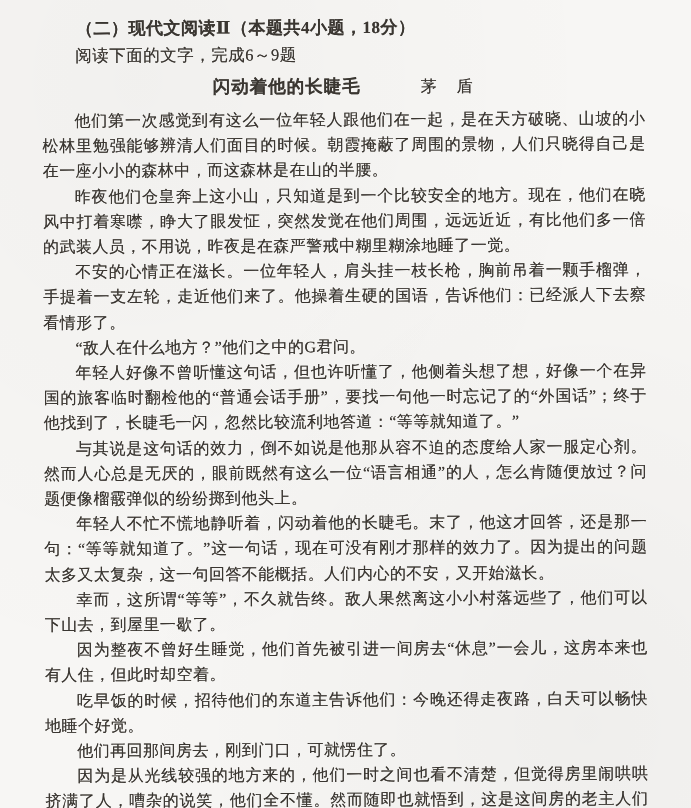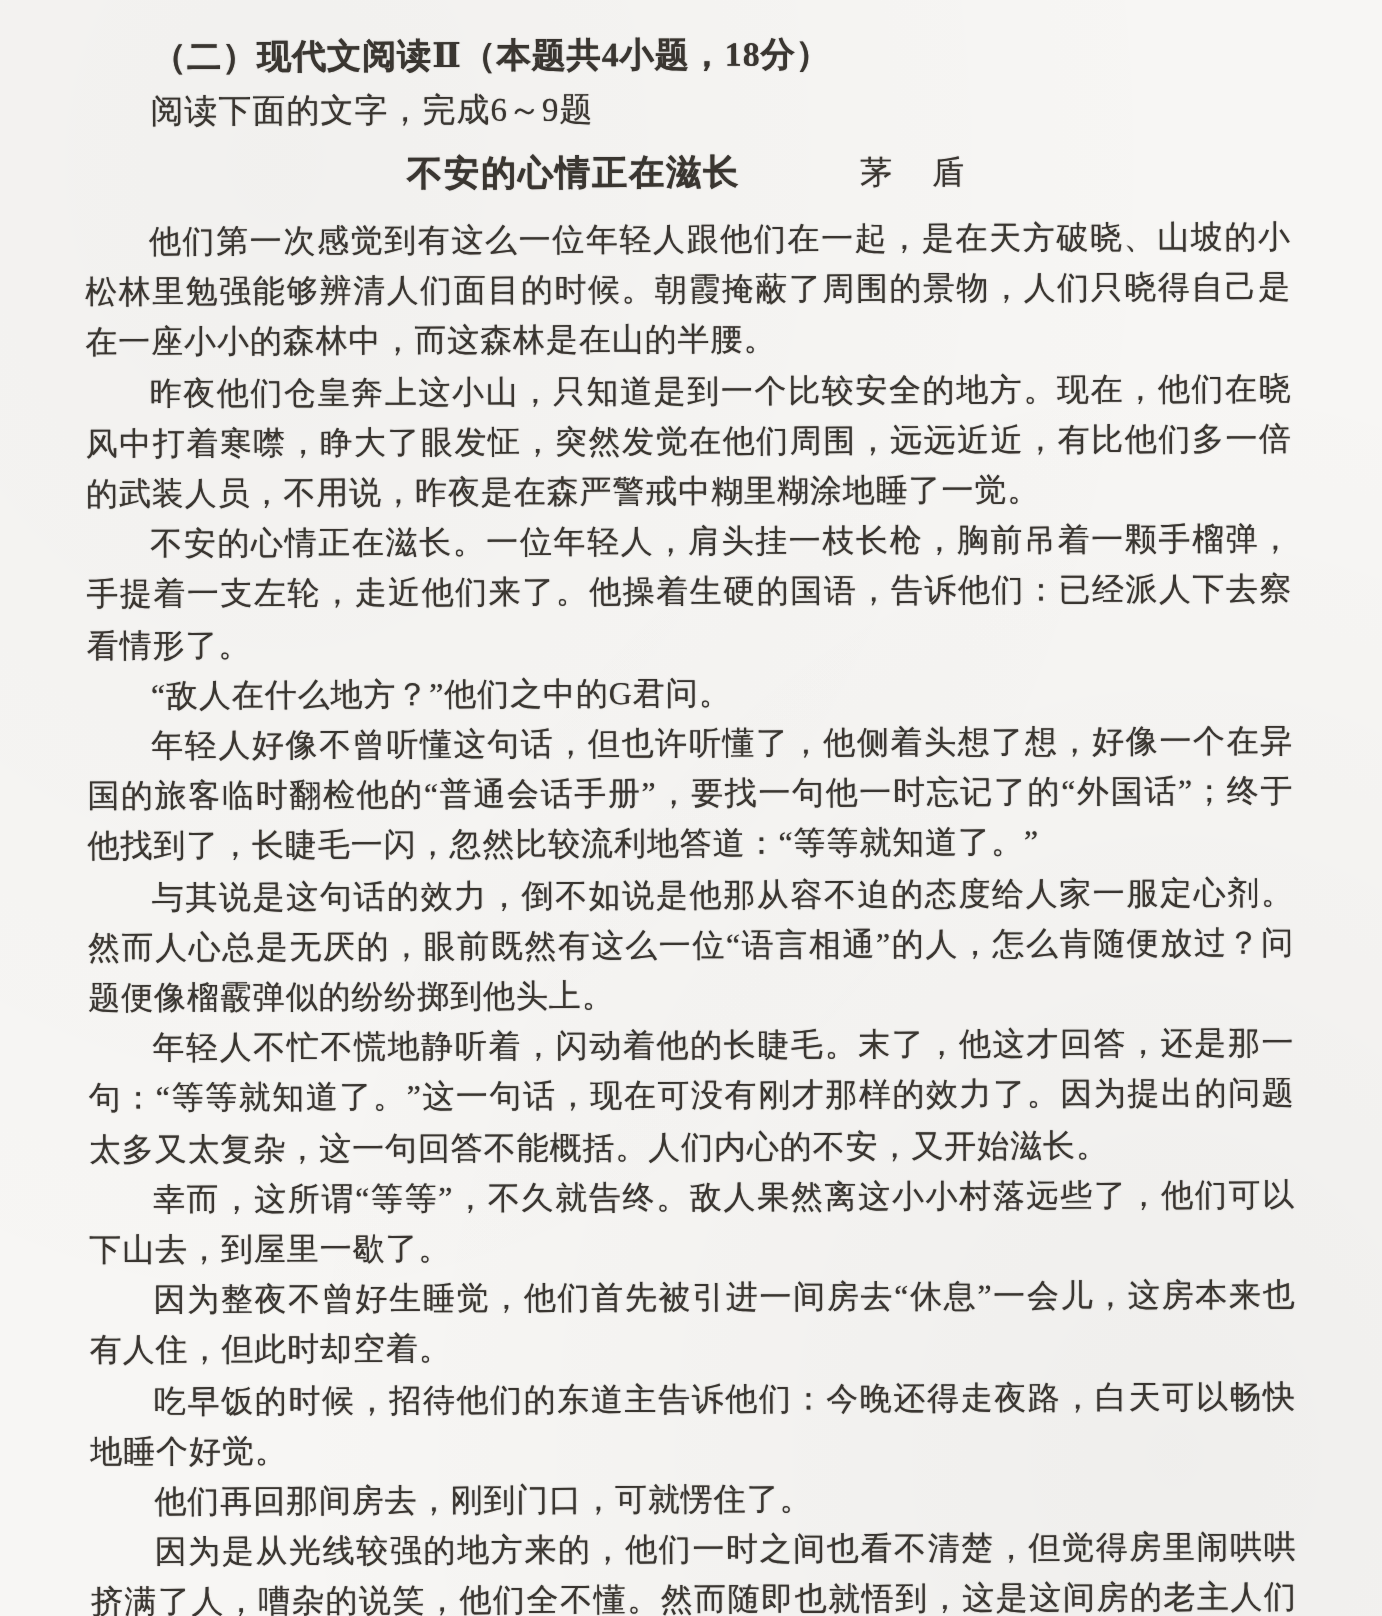--- a/index.html
+++ b/index.html
@@ -72,21 +72,21 @@
 <body>
 
 <div class="page">
   <div class="scan-tilt">
 
     <div class="heading">（二）现代文阅读Ⅱ（本题共4小题，18分）</div>
 
     <div class="instruction">阅读下面的文字，完成6～9题</div>
 
     <div class="title-row">
-      <span class="passage-title">不安的心情正在滋长</span>
+      <span class="passage-title">闪动着他的长睫毛</span>
       <span class="passage-author">茅　盾</span>
     </div>
 
     <div class="passage-body">
       <p>他们第一次感觉到有这么一位年轻人跟他们在一起，是在天方破晓、山坡的小松林里勉强能够辨清人们面目的时候。朝霞掩蔽了周围的景物，人们只晓得自己是在一座小小的森林中，而这森林是在山的半腰。</p>
       <p>昨夜他们仓皇奔上这小山，只知道是到一个比较安全的地方。现在，他们在晓风中打着寒噤，睁大了眼发怔，突然发觉在他们周围，远远近近，有比他们多一倍的武装人员，不用说，昨夜是在森严警戒中糊里糊涂地睡了一觉。</p>
       <p>不安的心情正在滋长。一位年轻人，肩头挂一枝长枪，胸前吊着一颗手榴弹，手提着一支左轮，走近他们来了。他操着生硬的国语，告诉他们：已经派人下去察看情形了。</p>
       <p>“敌人在什么地方？”他们之中的G君问。</p>
       <p>年轻人好像不曾听懂这句话，但也许听懂了，他侧着头想了想，好像一个在异国的旅客临时翻检他的“普通会话手册”，要找一句他一时忘记了的“外国话”；终于他找到了，长睫毛一闪，忽然比较流利地答道：“等等就知道了。”</p>
       <p>与其说是这句话的效力，倒不如说是他那从容不迫的态度给人家一服定心剂。然而人心总是无厌的，眼前既然有这么一位“语言相通”的人，怎么肯随便放过？问题便像榴霰弹似的纷纷掷到他头上。</p>

